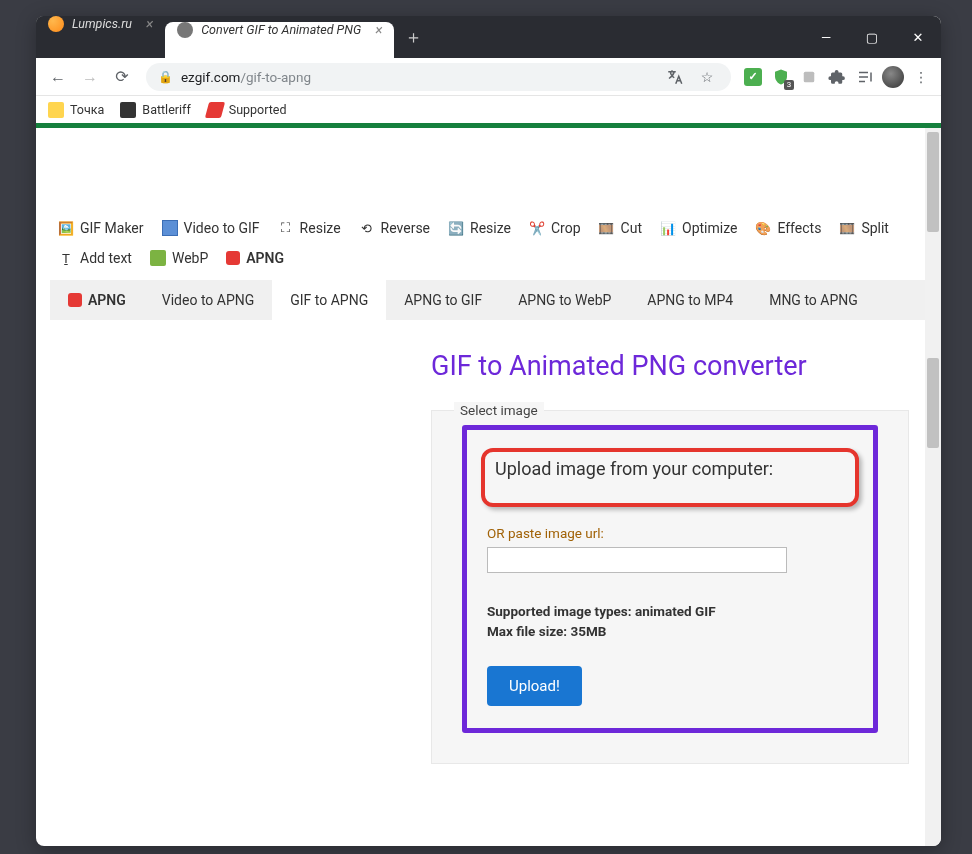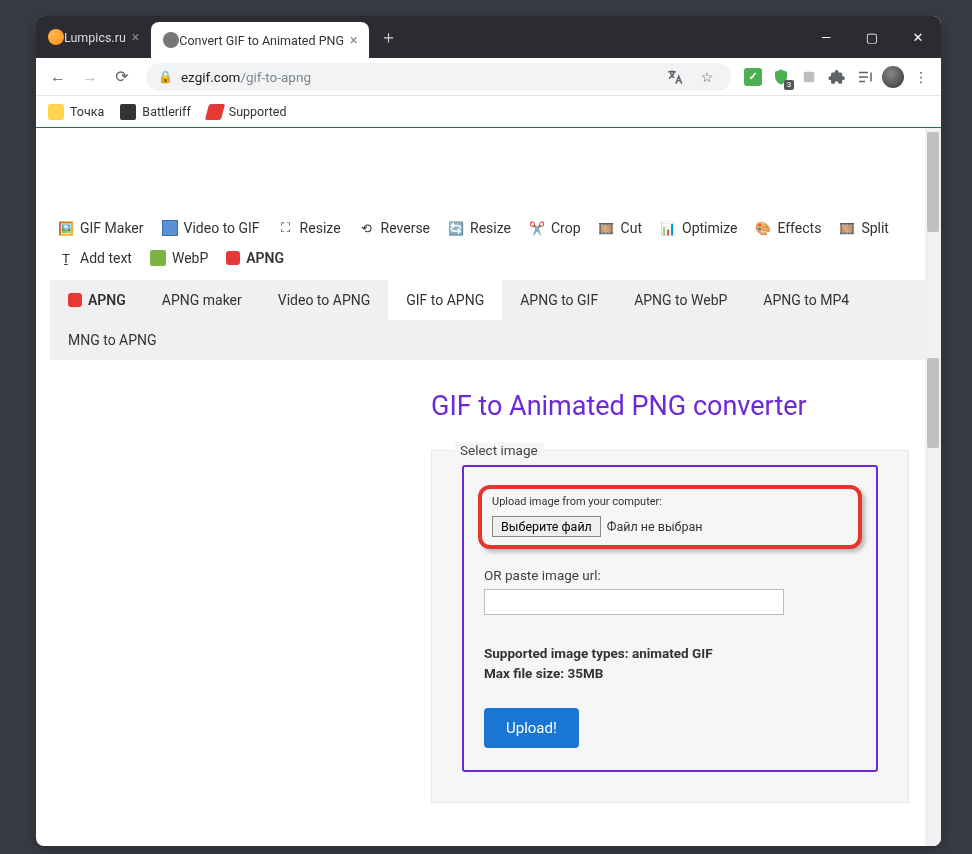--- a/index.html
+++ b/index.html
@@ -1,19 +1,19 @@
 <!DOCTYPE html>
 <html><head>
 <meta charset="utf-8">
 <style>
 * { margin: 0; padding: 0; box-sizing: border-box; font-family: -apple-system, BlinkMacSystemFont, "Segoe UI", Roboto, Arial, sans-serif; }
 body { background: #3a3c44; width: 972px; height: 854px; overflow: hidden; }
 .window { position: absolute; left: 36px; top: 16px; width: 905px; height: 830px; background: #fff; border-radius: 8px; box-shadow: 0 4px 20px rgba(0,0,0,0.3); display: flex; flex-direction: column; overflow: hidden; }
 .titlebar { height: 42px; background: #2a2c32; display: flex; align-items: stretch; }
-.tab { display: flex; align-items: center; padding: 0 12px; font-size: 12.5px; color: #ccc; max-width: 230px; }
+.tab { display: flex; align-items: flex-start; padding: 0 12px; gap: 8px; font-size: 12.5px; color: #ccc; max-width: 230px; font-style: italic; }
 .tab.inactive { background: #2a2c32; color: #ddd; }
 .tab.active { background: #fff; color: #333; border-radius: 8px 8px 0 0; margin-top: 6px; }
 .tab .favicon { width: 16px; height: 16px; border-radius: 50%; flex-shrink: 0; }
 .fav-orange { background: radial-gradient(circle at 30% 30%, #ffb84d, #ff8c1a); }
 .fav-gray { background: #777; border-radius: 2px; }
 .tab-title { white-space: nowrap; overflow: hidden; text-overflow: ellipsis; }
 .tab-close { font-size: 14px; color: #888; margin-left: 6px; cursor: pointer; }
 .newtab { display: flex; align-items: center; padding: 0 10px; color: #ccc; font-size: 18px; cursor: pointer; }
 .wincontrols { margin-left: auto; display: flex; }
 .winctrl { width: 46px; display: flex; align-items: center; justify-content: center; color: #fff; cursor: pointer; font-size: 13px; }
@@ -23,21 +23,21 @@
 .urlbar { flex: 1; height: 28px; background: #f1f3f4; border-radius: 14px; display: flex; align-items: center; padding: 0 12px; gap: 8px; margin: 0 6px; }
 .lock { color: #5f6368; font-size: 12px; }
 .urltext { font-size: 13.5px; color: #202124; }
 .urltext .gray { color: #80868b; }
 .ticon { width: 24px; height: 24px; display: flex; align-items: center; justify-content: center; color: #5f6368; cursor: pointer; font-size: 14px; position: relative; }
 .ticon svg { width: 18px; height: 18px; }
 .green-check { width: 18px; height: 18px; background: #4caf50; border-radius: 3px; display: flex; align-items: center; justify-content: center; color: #fff; font-size: 11px; font-weight: bold; }
 .shield-green { color: #4caf50; }
 .badge { position: absolute; bottom: -1px; right: -1px; background: #555; color: #fff; font-size: 8px; width: 10px; height: 10px; border-radius: 2px; display: flex; align-items: center; justify-content: center; }
 .avatar { width: 22px; height: 22px; border-radius: 50%; background: radial-gradient(circle at 40% 35%, #888, #333); }
-.bookmarks { height: 32px; display: flex; align-items: center; padding: 0 12px; gap: 16px; border-bottom: 1px solid #15803d; }
+.bookmarks { height: 32px; display: flex; align-items: center; padding: 0 12px; gap: 16px; border-bottom: 5px solid #15803d; }
 .bm { display: flex; align-items: center; gap: 6px; font-size: 12.5px; color: #333; cursor: pointer; }
 .bm .bi { width: 16px; height: 16px; }
 .bi-yellow { background: #ffd54f; border-radius: 2px; }
 .bi-dark { background: #333; border-radius: 2px; }
 .bi-red { background: #e53935; border-radius: 2px; transform: skewX(-15deg); }
 .content { flex: 1; overflow: auto; position: relative; }
 .scrollbar { position: absolute; right: 0; top: 0; width: 16px; height: 100%; background: #f1f1f1; }
 .scrollthumb { position: absolute; right: 2px; top: 4px; width: 12px; height: 100px; background: #c1c1c1; border-radius: 2px; }
 .scrollthumb2 { position: absolute; right: 2px; top: 230px; width: 12px; height: 90px; background: #c1c1c1; border-radius: 2px; }
 .page { padding: 0 0 0 0; }
@@ -49,27 +49,27 @@
 .ni-green { background: #7cb342; border-radius: 2px; }
 .ni-red { width: 14px; height: 14px; background: #e53935; border-radius: 3px; }
 .subnav { background: #f0f0f0; display: flex; flex-wrap: wrap; margin: 6px 14px 0 14px; }
 .subtab { padding: 12px 18px; font-size: 14px; color: #333; cursor: pointer; }
 .subtab.brand { display: flex; align-items: center; gap: 6px; font-weight: 600; }
 .subtab.active { background: #fff; }
 .main-area { padding: 30px 20px 20px 395px; }
 .h1 { font-size: 27px; color: #6d28d9; font-weight: 400; margin-bottom: 28px; }
 .panel { background: #f6f6f6; border: 1px solid #e8e8e8; padding: 26px 30px 30px 30px; position: relative; width: 478px; }
 .fieldset-label { position: absolute; top: -9px; left: 22px; background: #f6f6f6; padding: 0 6px; font-size: 13.5px; color: #444; }
-.panel-inner { border: 2px solid #6d28d9; border-radius: 3px; padding: 22px 20px; background: #f6f6f6; margin-top: -12px; }
+.panel-inner { border: 5px solid #6d28d9; border-radius: 3px; padding: 22px 20px; background: #f6f6f6; margin-top: -12px; }
 .highlight { border: 4px solid #e5352d; border-radius: 12px; padding: 6px 10px 8px 10px; margin: -4px -6px 14px -6px; box-shadow: 3px 3px 4px rgba(0,0,0,0.25); background: #f6f6f6; }
-.label-txt { font-size: 11px; color: #333; margin-bottom: 8px; }
+.label-txt { font-size: 18px; color: #333; margin-bottom: 16px; }
 .file-row { display: flex; align-items: center; gap: 6px; }
 .file-btn { font-size: 12.5px; border: 1px solid #888; background: #efefef; padding: 2px 8px; cursor: pointer; }
 .file-status { font-size: 12.5px; color: #333; }
-.or-label { font-size: 13.5px; color: #404040; margin: 18px 0 6px 0; }
+.or-label { font-size: 13.5px; color: #a16207; margin: 18px 0 6px 0; }
 .url-input { width: 300px; height: 26px; border: 1px solid #bbb; background: #fff; padding: 0 6px; }
 .support { font-size: 13.5px; color: #333; margin-top: 28px; line-height: 1.5; font-weight: bold; }
 .upload-btn { margin-top: 24px; background: #1976d2; color: #fff; border: none; padding: 11px 22px; font-size: 15px; border-radius: 4px; cursor: pointer; }
 </style>
 </head>
 <body>
 
 <div class="window">
   <div class="titlebar">
     <div class="tab inactive">
@@ -208,40 +208,35 @@
             <span class="nav-icon ni-red"></span>
             <span>APNG</span>
           </a>
       </div>
 
       <div class="subnav">
         <div class="subtab brand">
             <span class="nav-icon ni-red"></span>
             <span>APNG</span>
           </div>
-        <div class="subtab">APNG maker</div>
         <div class="subtab">Video to APNG</div>
         <div class="subtab active">GIF to APNG</div>
         <div class="subtab">APNG to GIF</div>
         <div class="subtab">APNG to WebP</div>
         <div class="subtab">APNG to MP4</div>
         <div class="subtab">MNG to APNG</div>
       </div>
 
       <div class="main-area">
         <h1 class="h1">GIF to Animated PNG converter</h1>
         <div class="panel">
           <div class="panel-inner">
             <span class="fieldset-label">Select image</span>
             <div class="highlight">
               <div class="label-txt">Upload image from your computer:</div>
-              <div class="file-row">
-                <button class="file-btn">Выберите файл</button>
-                <span class="file-status">Файл не выбран</span>
-              </div>
             </div>
             <div class="or-label">OR paste image url:</div>
             <input class="url-input" type="text" style="">
             <div class="support">
               <div>Supported image types: animated GIF</div>
               <div>Max file size: 35MB</div>
             </div>
             <button class="upload-btn">Upload!</button>
           </div>
         </div>

